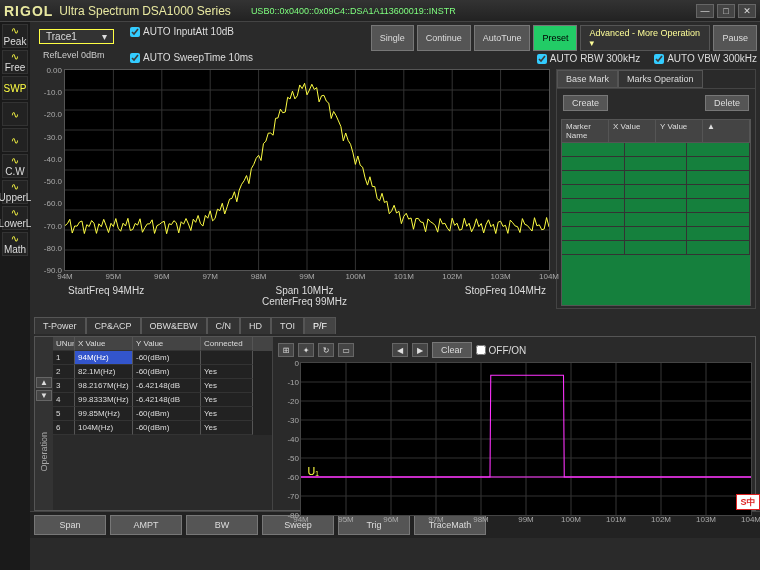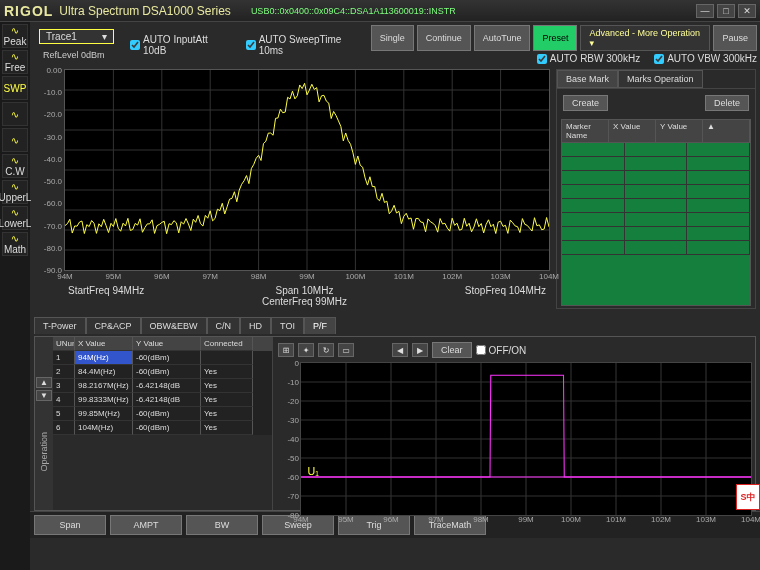--- a/index.html
+++ b/index.html
@@ -58,21 +58,21 @@
 .pfplot{flex:1;position:relative;background:#000;border:1px solid #444;margin-top:2px;margin-left:24px}
 .pfy{position:absolute;right:100%;padding-right:2px;font-size:8px;color:#aaa;transform:translateY(-50%)}
 .pfx{position:absolute;top:100%;font-size:8px;color:#aaa;transform:translateX(-50%)}
 .mask{stroke:#f3f;stroke-width:1;fill:none}
 .bottabs{display:flex;padding:2px 4px;margin-top:3px}
 .bottab{padding:3px 10px;background:#333;border:1px solid #555;font-size:9px}
 .bottab.a{background:#444}
 .botbar{display:flex;padding:3px 4px;gap:4px;background:#222;border-top:1px solid #444}
 .botbtn{flex:0 0 72px;padding:4px;background:#555;border:1px solid #777;font-size:9px;text-align:center}
 .reflvl{color:#ccc;font-size:9px;margin-left:4px}
-.watermark{position:absolute;right:0;bottom:60px;width:24px;height:26px;background:#fff;color:#d22;font-weight:bold;display:flex;align-items:center;justify-content:center;font-size:9px;border:1px solid #d22}
+.watermark{position:absolute;right:0;bottom:60px;width:24px;height:16px;background:#fff;color:#d22;font-weight:bold;display:flex;align-items:center;justify-content:center;font-size:9px;border:1px solid #d22}
 </style>
 </head>
 <body>
 
 <div class="titlebar">
   <span class="rigol">RIGOL</span>
   <span class="titletxt">Ultra Spectrum</span>&nbsp;
   <span class="titletxt">DSA1000 Series</span>
   <span class="usb">USB0::0x0400::0x09C4::DSA1A113600019::INSTR</span>
   <div class="winbtns">
@@ -123,21 +123,21 @@
 
 <div class="main">
   <div class="toprow">
     <div style="display:flex;flex-direction:column;gap:6px;margin-left:6px">
       <span class="tracesel">
           <span>Trace1</span>
           <span>▾</span>
         </span>
       <span class="reflvl">RefLevel  0dBm</span>
     </div>
-    <div style="display:flex;flex-direction:row;gap:15px;margin-left:10px">
+    <div style="display:flex;flex-direction:column;gap:15px;margin-left:10px">
       <label class="chk">
           <input type="checkbox" checked="" style="">
           <span>AUTO InputAtt  10dB</span>
         </label>
       <label class="chk">
           <input type="checkbox" checked="" style="">
           <span>AUTO SweepTime  10ms</span>
         </label>
     </div>
     <div style="margin-left:auto;display:flex;flex-direction:column;gap:2px;align-items:flex-end">
@@ -281,21 +281,21 @@
         </div>
       <div id="pfb">
           <div class="pfrow sel">
             <div class="c0">1</div>
             <div class="c1">94M(Hz)</div>
             <div class="c2">-60(dBm)</div>
             <div class="c3"></div>
           </div>
           <div class="pfrow">
             <div class="c0">2</div>
-            <div class="c1">84.4M(Hz)</div>
+            <div class="c1">82.1M(Hz)</div>
             <div class="c2">-60(dBm)</div>
             <div class="c3">Yes</div>
           </div>
           <div class="pfrow">
             <div class="c0">3</div>
             <div class="c1">98.2167M(Hz)</div>
             <div class="c2">-6.42148(dB</div>
             <div class="c3">Yes</div>
           </div>
           <div class="pfrow">

